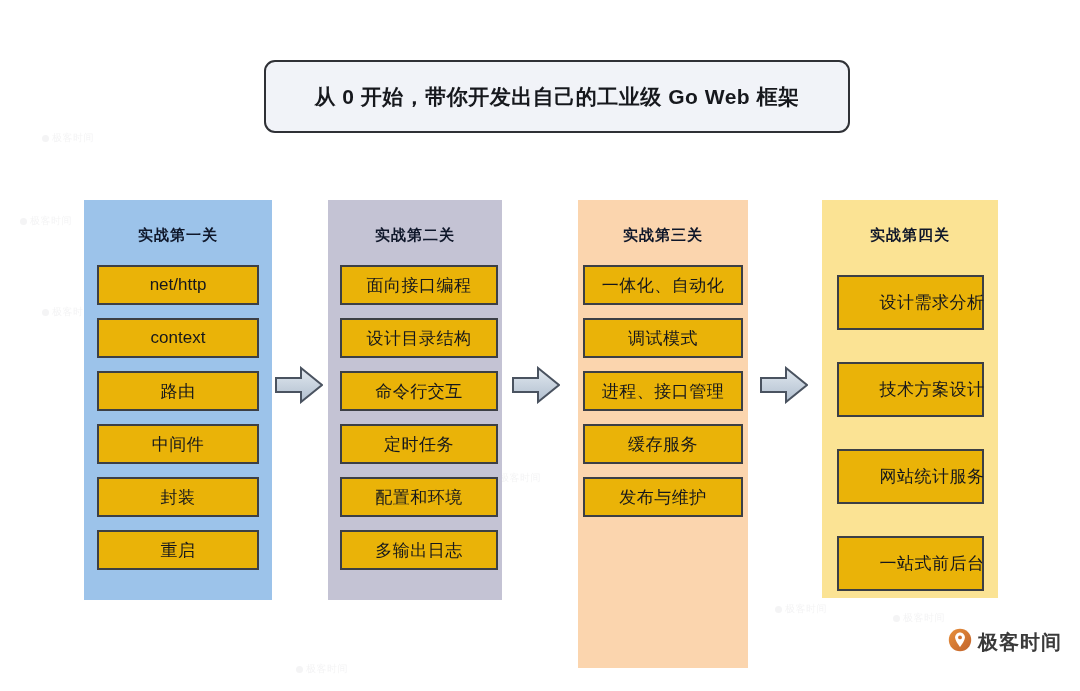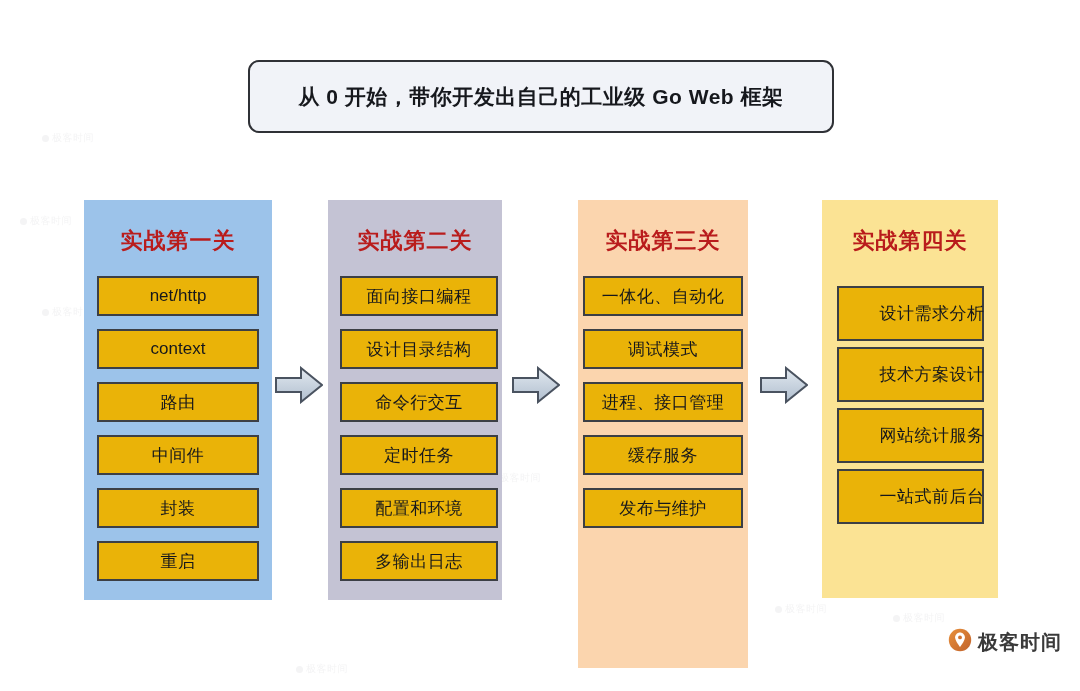--- a/index.html
+++ b/index.html
@@ -32,21 +32,21 @@
     width: 7px;
     height: 7px;
     border-radius: 50%;
     background: #f4f4f5;
     display: inline-block;
   }
 
   
   #title-banner {
     position: absolute;
-    left: 248px;
+    left: 264px;
     top: 60px;
     width: 586px;
     height: 73px;
     box-sizing: border-box;
     background: #f1f3f8;
     border: 2px solid #2f3136;
     border-radius: 11px;
     display: flex;
     align-items: center;
     justify-content: center;
@@ -62,23 +62,23 @@
   
   .column {
     position: absolute;
     top: 200px;
     box-sizing: border-box;
     display: flex;
     flex-direction: column;
     align-items: center;
   }
   .col-title {
-    font-size: 22px;
+    font-size: 15px;
     font-weight: bold;
-    color: #b91c1c;
+    color: #0f172a;
     letter-spacing: 1px;
     text-align: center;
   }
   .item-box {
     box-sizing: border-box;
     background: #eab308;
     border: 2px solid #3c3f45;
     display: flex;
     align-items: center;
     justify-content: center;
@@ -127,21 +127,21 @@
 
   
   #column-4 {
     left: 822px;
     width: 176px;
     height: 398px;
     background: #fbe394;
   }
   #column-4 .col-title { margin-top: 26px; }
   #column-4 .items { margin-top: 30px; }
-  #column-4 .item-box { width: 147px; height: 55px; margin-bottom: 6px; padding-left: 44px; }
+  #column-4 .item-box { width: 147px; height: 55px; margin-bottom: 32px; padding-left: 44px; }
 
   
   .arrow {
     position: absolute;
     top: 366px;
     width: 48px;
     height: 38px;
   }
   #arrow-1 { left: 275px; }
   #arrow-2 { left: 512px; }

